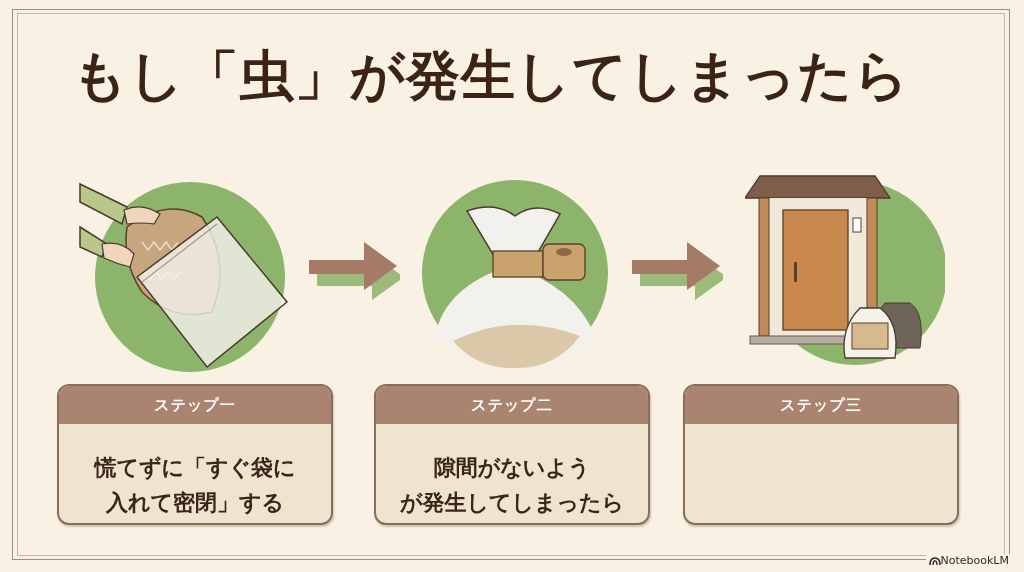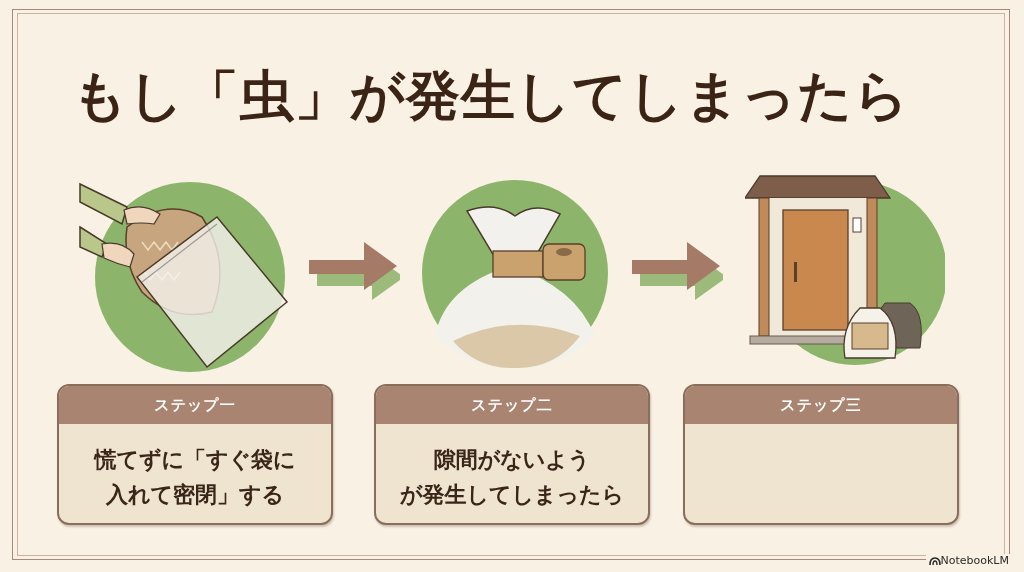--- a/index.html
+++ b/index.html
@@ -11,39 +11,39 @@
   }
   .frame-outer {
     position: absolute; left: 12px; top: 9px; width: 998px; height: 551px;
     border: 1.5px solid #a58a7c; box-sizing: border-box;
   }
   .frame-inner {
     position: absolute; left: 17px; top: 13px; width: 988px; height: 543px;
     border: 1px solid #c9b3a5; box-sizing: border-box;
   }
   .title {
-    position: absolute; left: 0; top: 56px; width: 982px; text-align: center;
+    position: absolute; left: 0; top: 36px; width: 982px; text-align: center;
     font-size: 54px; font-weight: bold; letter-spacing: 1px; color: #3b2415;
     line-height: 80px;
   }
   .illus { position: absolute; }
   .arrow { position: absolute; }
   .card {
     position: absolute; top: 384px; width: 276px; height: 141px;
     border: 2px solid #8a6e5c; border-radius: 12px; overflow: hidden;
     background: #efe4cf; box-sizing: border-box;
     box-shadow: 1px 2px 2px rgba(90,60,40,0.25);
   }
   .card-head {
     height: 38px; background: #a98470; color: #ffffff;
     text-align: center; line-height: 38px; font-size: 15px; font-weight: bold;
     letter-spacing: 1px;
   }
   .card-body {
-    text-align: center; padding-top: 18px;
+    text-align: center; padding-top: 26px;
     font-size: 22px; font-weight: bold; color: #3a2618; line-height: 35px;
   }
   .card-body span { display: block; }
   .brand {
     position: absolute; right: 12px; bottom: 5px; font-size: 11px;
     color: #2b2b2b; display: flex; align-items: center; 
     background: #f8f1e4; padding: 0 3px;
   }
 </style>
 </head>

